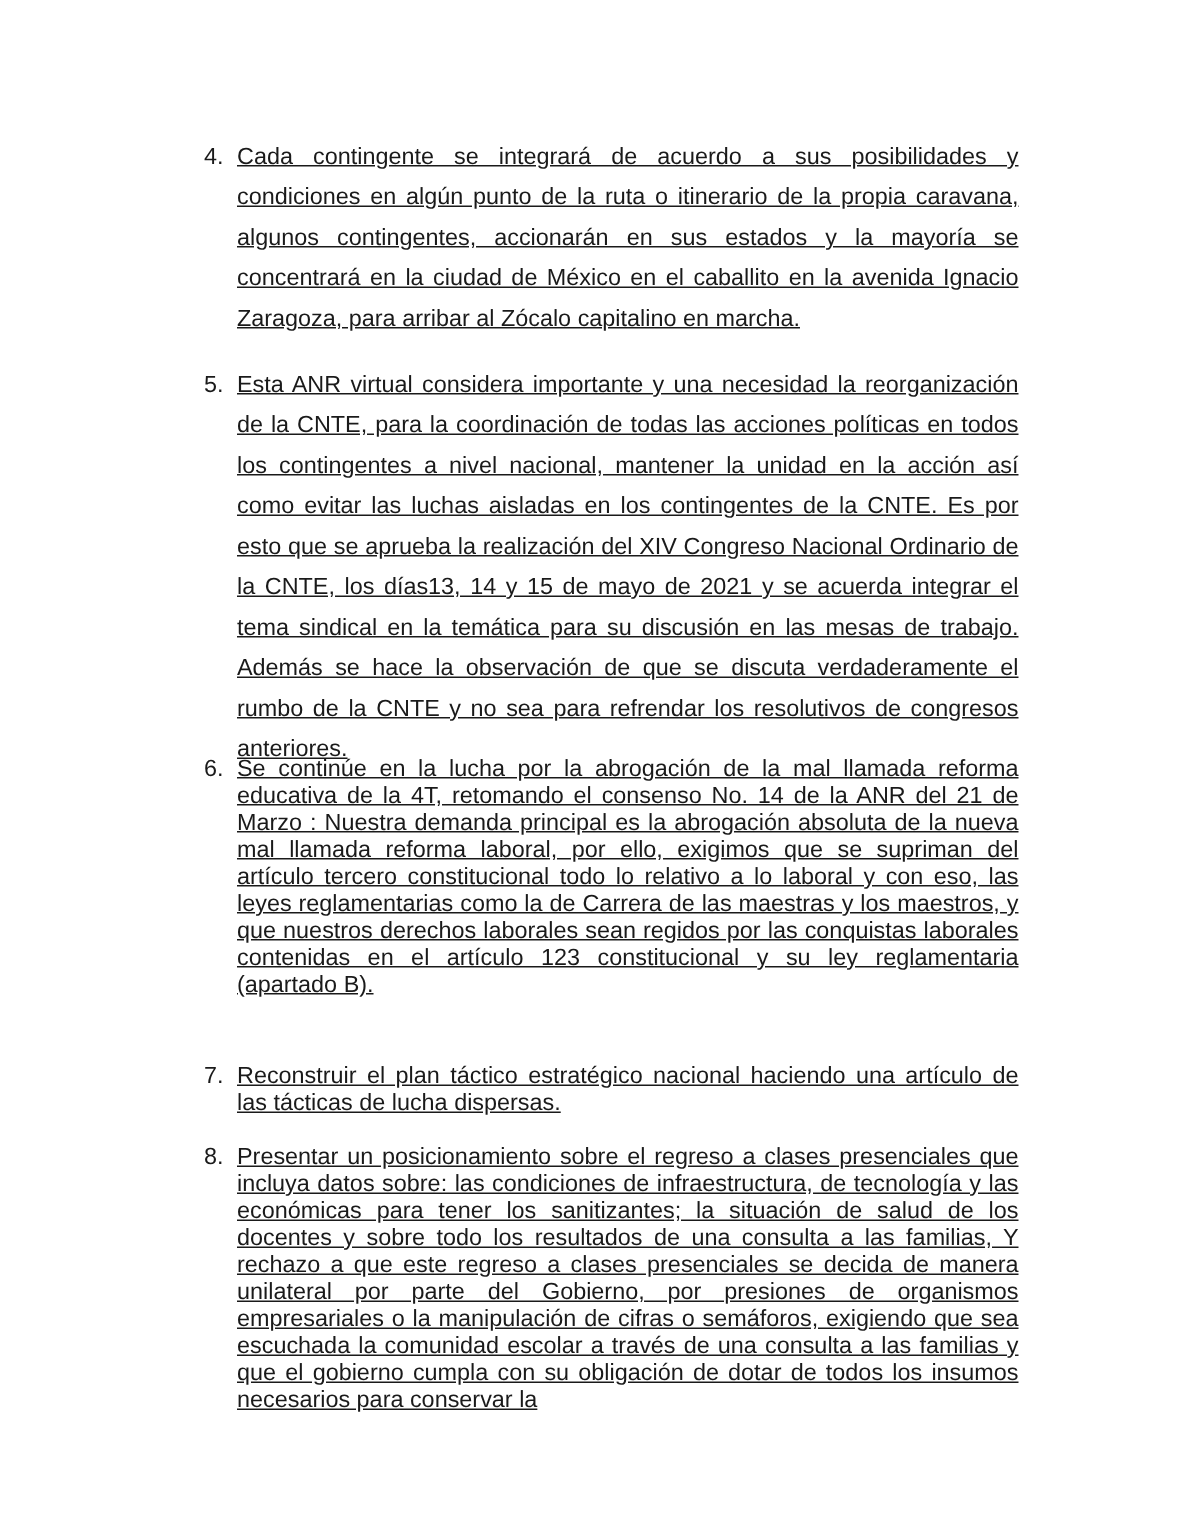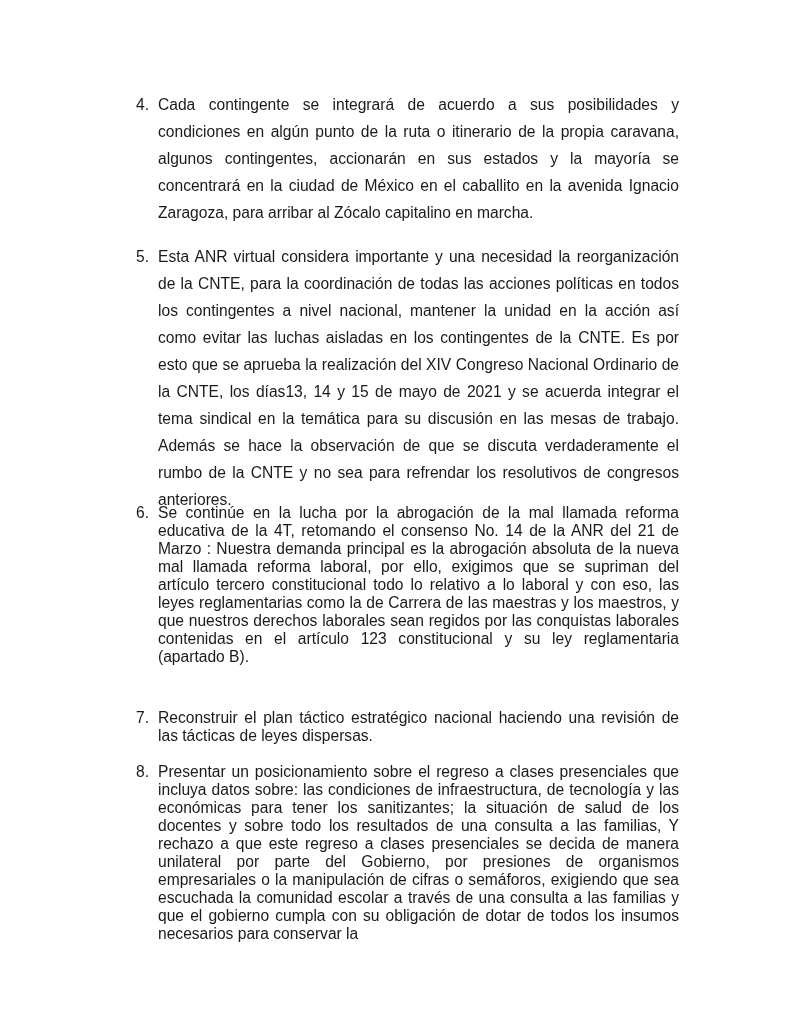--- a/index.html
+++ b/index.html
@@ -1,21 +1,21 @@
 <!DOCTYPE html>
 <html><head>
 <meta charset="utf-8">
 <style>
   html, body { margin: 0; padding: 0; background: #ffffff; }
   body { width: 791px; height: 1024px; position: relative; overflow: hidden;
          font-family: "Liberation Sans", sans-serif; color: #1a1a1a; }
   .page { position: absolute; left: 0; top: 0; width: 791px; height: 1024px; }
   .item { position: absolute; left: 136px; width: 543px; font-size: 15.6px; text-align: justify; }
   .num { position: absolute; left: 0; top: 0; width: 22px; }
-  .txt { margin-left: 22px; text-align: justify; }
+  .txt { margin-left: 22px; text-align: justify; text-decoration: underline; }
   .wide { line-height: 27px; }
   .tight { line-height: 18px; }
 </style>
 </head>
 <body>
 
 <div class="page">
 
   <div class="item wide" style="top:91px;">
     <span class="num">4.</span>
@@ -27,21 +27,21 @@
     <div class="txt">Esta ANR virtual considera importante y una necesidad la reorganización de la CNTE, para la coordinación de todas las acciones políticas en todos los contingentes a nivel nacional, mantener la unidad en la acción así como evitar las luchas aisladas en los contingentes de la CNTE. Es por esto que se aprueba la realización del XIV Congreso Nacional Ordinario de la CNTE, los días13, 14 y 15 de mayo de 2021 y se acuerda integrar el tema sindical en la temática para su discusión en las mesas de trabajo. Además se hace la observación de que se discuta verdaderamente el rumbo de la CNTE y no sea para refrendar los resolutivos de congresos anteriores.</div>
   </div>
 
   <div class="item tight" style="top:504px;">
     <span class="num">6.</span>
     <div class="txt">Se continúe en la lucha por la abrogación de la mal llamada reforma educativa de la 4T, retomando el consenso No. 14 de la ANR del 21 de Marzo : Nuestra demanda principal es la abrogación absoluta de la nueva mal llamada reforma laboral, por ello, exigimos que se supriman del artículo tercero constitucional todo lo relativo a lo laboral y con eso, las leyes reglamentarias como la de Carrera de las maestras y los maestros, y que nuestros derechos laborales sean regidos por las conquistas laborales contenidas en el artículo 123 constitucional y su ley reglamentaria (apartado B).</div>
   </div>
 
   <div class="item tight" style="top:709px;">
     <span class="num">7.</span>
-    <div class="txt">Reconstruir el plan táctico estratégico nacional haciendo una revisión de las tácticas de leyes dispersas.</div>
+    <div class="txt">Reconstruir el plan táctico estratégico nacional haciendo una artículo de las tácticas de lucha dispersas.</div>
   </div>
 
   <div class="item tight" style="top:763px;">
     <span class="num">8.</span>
     <div class="txt">Presentar un posicionamiento sobre el regreso a clases presenciales que incluya datos sobre: las condiciones de infraestructura, de tecnología y las económicas para tener los sanitizantes; la situación de salud de los docentes y sobre todo los resultados de una consulta a las familias, Y rechazo a que este regreso a clases presenciales se decida de manera unilateral por parte del Gobierno, por presiones de organismos empresariales o la manipulación de cifras o semáforos, exigiendo que sea escuchada la comunidad escolar a través de una consulta a las familias y que el gobierno cumpla con su obligación de dotar de todos los insumos necesarios para conservar la</div>
   </div>
 
 </div>
 
 </body></html>

